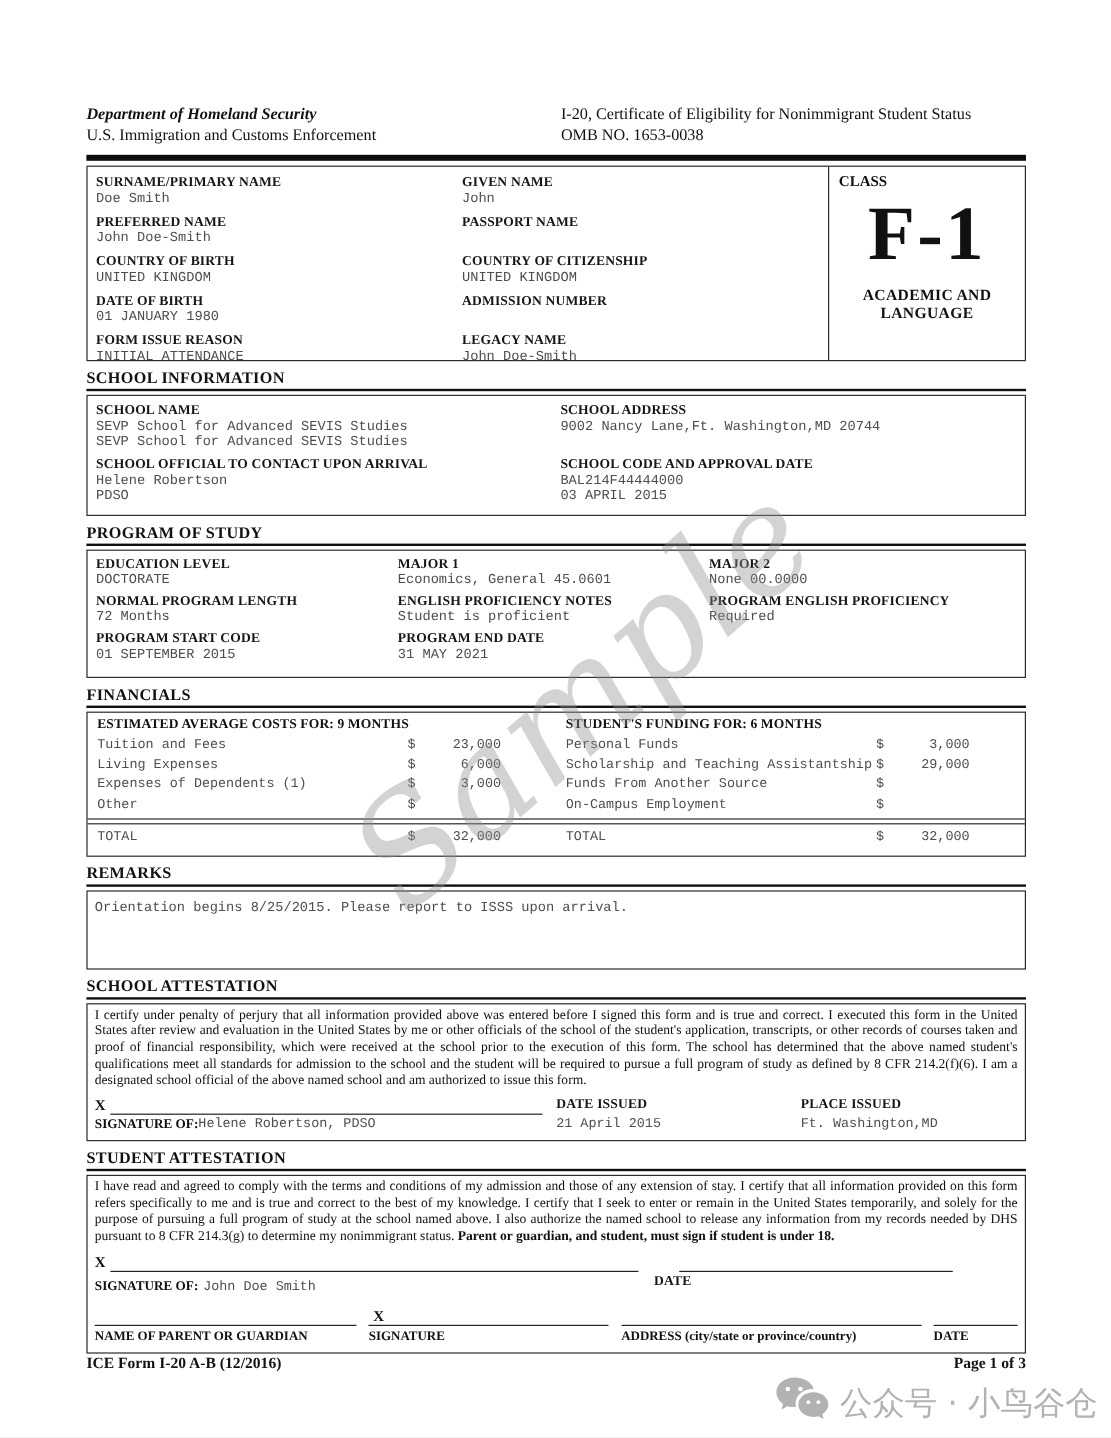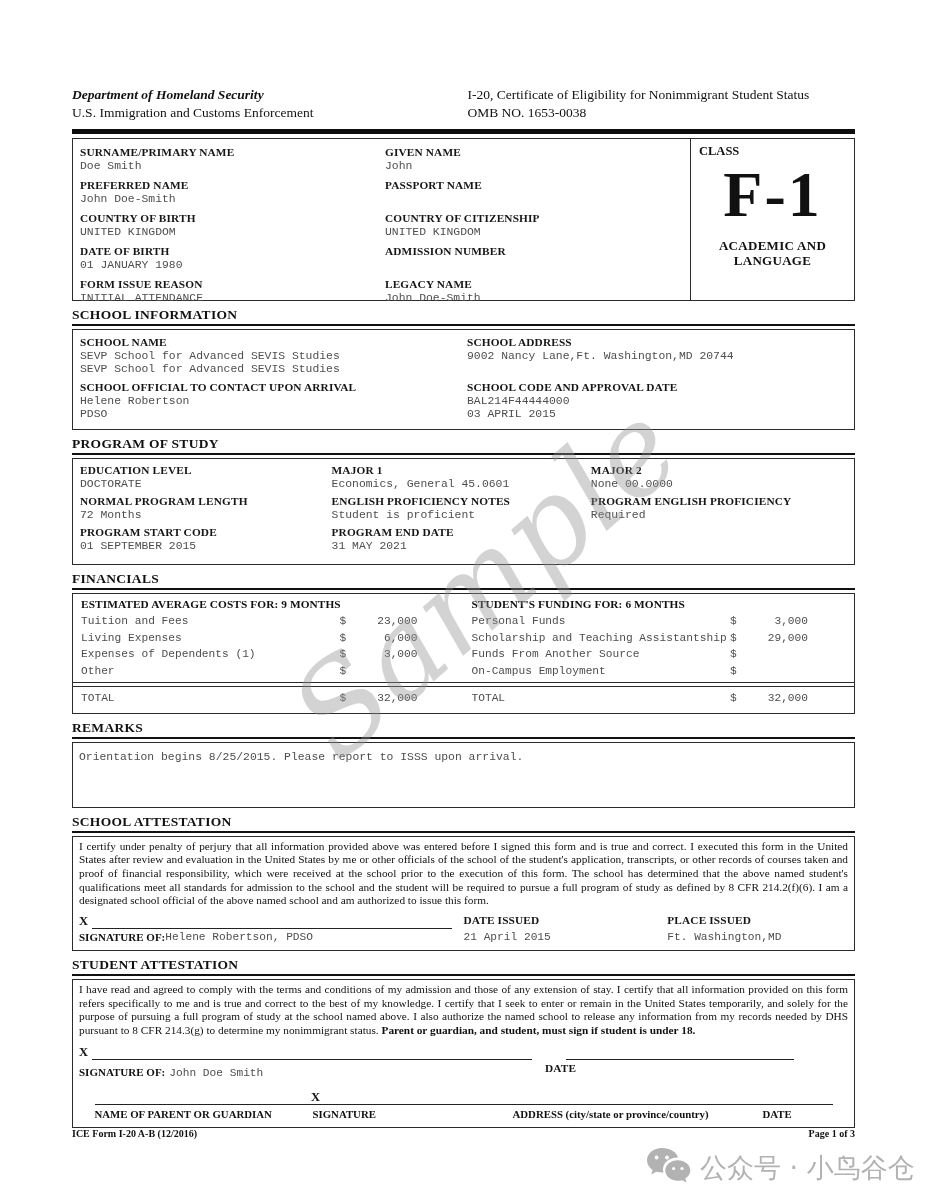--- a/index.html
+++ b/index.html
@@ -82,29 +82,29 @@
   .sig-label { font-weight:bold; font-size:11px; }
   .mono-val { font-family:"Liberation Mono","DejaVu Sans Mono",monospace; font-size:11.2px; color:#4e4e4e; }
 
   .st-row1 { display:flex; align-items:flex-end; margin-top:7px; }
   .st-line1 { width:440px; border-bottom:1.3px solid #222; height:13px; margin-left:4px; }
   .st-line2 { width:228px; border-bottom:1.3px solid #222; height:13px; margin-left:34px; }
   .st-row2 { display:flex; margin-top:2px; }
   .st-c1 { width:466px; }
 
   .gx-row { margin:11px 0 0 232px; font-weight:bold; font-size:12.5px; line-height:12px; }
-  .g-row { display:flex; justify-content:center; margin-top:1px; }
+  .g-row { display:flex; justify-content:space-between; margin-top:1px; }
   .g-cell { border-top:1.3px solid #222; padding-top:3px; font-weight:bold; font-size:10.8px; box-sizing:border-box; }
   .g-c1 { width:218px; }
   .g-c2 { width:200px; }
   .g-c3 { width:250px; }
   .g-c4 { width:70px; }
 
   
-  .footer { position:absolute; left:72px; top:1128px; width:783px; display:flex; justify-content:space-between; font-weight:bold; font-size:10px; }
+  .footer { position:absolute; left:72px; top:1128px; width:783px; display:flex; justify-content:space-between; font-weight:bold; font-size:13px; }
 
   
   .wm-sample {
     position:absolute; left:250px; top:520px; width:470px; text-align:center;
     font-size:122px; line-height:1; font-style:italic;
     font-family:"DejaVu Serif","Liberation Serif",serif;
     color:rgba(145,145,145,0.40); transform:rotate(-41deg); pointer-events:none;
   }
   .wm-wechat {
     position:absolute; left:645px; top:1146px; display:flex; align-items:center; gap:9px;

